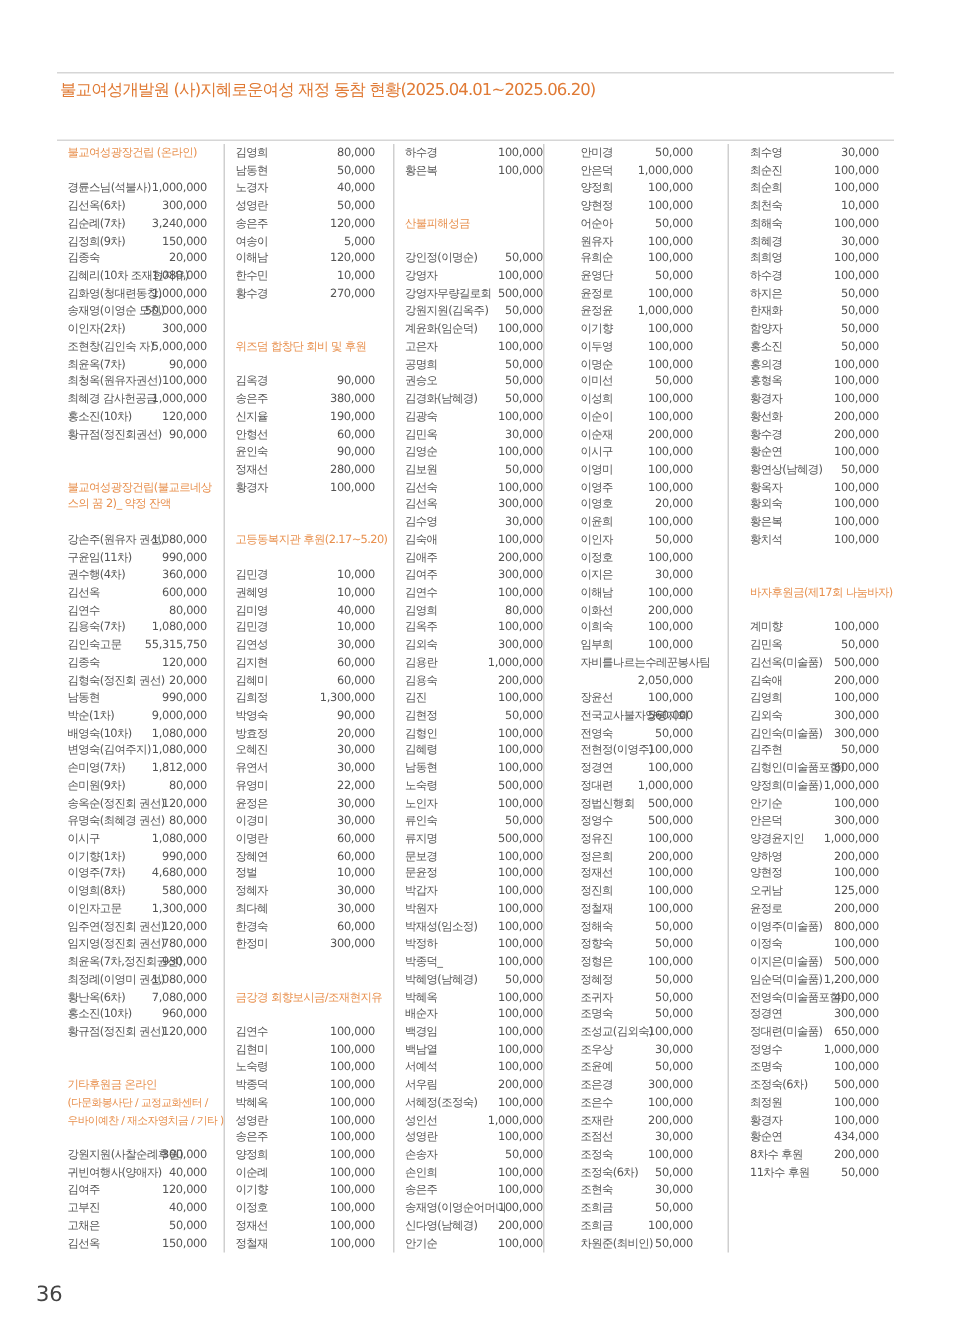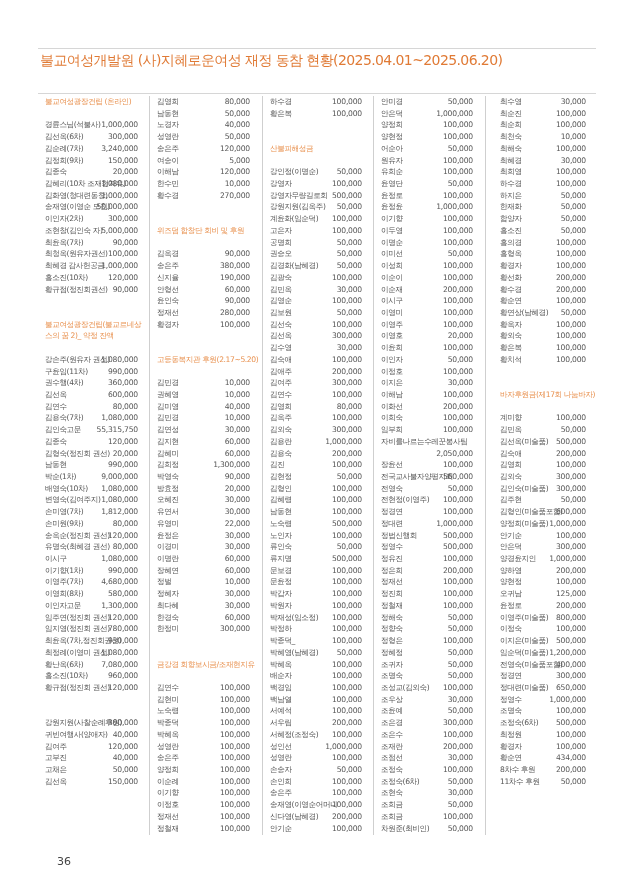--- a/index.html
+++ b/index.html
@@ -7,49 +7,49 @@
     width: 640px; height: 889px; position: relative; overflow: hidden;
     background: #ffffff;
     font-family: "DejaVu Sans", sans-serif;
     color: #555555;
   }
   .rule { position: absolute; left: 38px; width: 558px; height: 1px; background: #d6d6d6; }
   .rule.top { top: 48px; }
   .rule.bottom { top: 93px; }
   .page-title {
     position: absolute; left: 40px; top: 50px;
-    font-size: 14px; line-height: 20px; letter-spacing: -0.6px;
+    font-size: 11px; line-height: 20px; letter-spacing: -0.6px;
     color: #e07a35; white-space: nowrap;
   }
   .columns { position: absolute; left: 0; top: 96px; width: 630px; height: 740px; }
   .col {
     position: absolute; top: 0; height: 739px; box-sizing: border-box;
   }
   .col:nth-child(1) { left: 40px;  width: 109px; padding-left: 5px; padding-right: 11px; }
   .col:nth-child(2) { left: 149px; width: 113px; padding-left: 7px; padding-right: 12px; border-left: 1px solid #cfcfcf; }
   .col:nth-child(3) { left: 262px; width: 111px; padding-left: 7px; padding-right: 11px; border-left: 1px solid #cfcfcf; }
-  .col:nth-child(4) { left: 373px; width: 112px; padding-left: 7px; padding-right: 12px; border-left: 1px solid #cfcfcf; }
+  .col:nth-child(4) { left: 362px; width: 112px; padding-left: 24px; padding-right: 12px; border-left: 1px solid #cfcfcf; }
   .col:nth-child(5) { left: 485px; width: 113px; padding-left: 14px; padding-right: 12px; border-left: 1px solid #cfcfcf; }
 
   .block.titled + .block, .block + .block.titled { }
   .block.titled:not(:first-child) { margin-top: 23.44px; }
   .block-head { margin-bottom: 11.72px; }
 
   .row {
     position: relative; height: 11.72px; line-height: 11.72px;
     font-size: 7.6px; letter-spacing: -0.4px; white-space: nowrap;
   }
   .row.header { color: #e8904e; }
   .row.note { color: #e8904e; font-size: 7.2px; }
   .row .name { position: absolute; left: 0; top: 0; }
   .row .amt { position: absolute; right: 0; top: 0; letter-spacing: -0.2px; }
 
   .page-number {
-    position: absolute; left: 57px; top: 855px;
-    font-size: 11px; color: #444444;
+    position: absolute; left: 24px; top: 855px;
+    font-size: 14px; color: #444444;
   }
 </style>
 </head>
 <body>
 
 <div class="rule top"></div>
 <div class="page-title">불교여성개발원 (사)지혜로운여성 재정 동참 현황(2025.04.01~2025.06.20)</div>
 <div class="rule bottom"></div>
 
 <div class="columns">
@@ -235,20 +235,25 @@
         <div class="row entry">
           <span class="name">홍소진(10차)</span>
           <span class="amt">960,000</span>
         </div>
         <div class="row entry">
           <span class="name">황규점(정진회 권선)</span>
           <span class="amt">120,000</span>
         </div>
       </div>
       <div class="block titled">
+        <div class="block-head">
+          <div class="row header">기타후원금 온라인</div>
+          <div class="row note">(다문화봉사단 / 교정교화센터 /</div>
+          <div class="row note">우바이예찬 / 재소자영치금 / 기타 )</div>
+        </div>
         <div class="row entry">
           <span class="name">강원지원(사찰순례후원)</span>
           <span class="amt">300,000</span>
         </div>
         <div class="row entry">
           <span class="name">귀빈여행사(양애자)</span>
           <span class="amt">40,000</span>
         </div>
         <div class="row entry">
           <span class="name">김여주</span>

